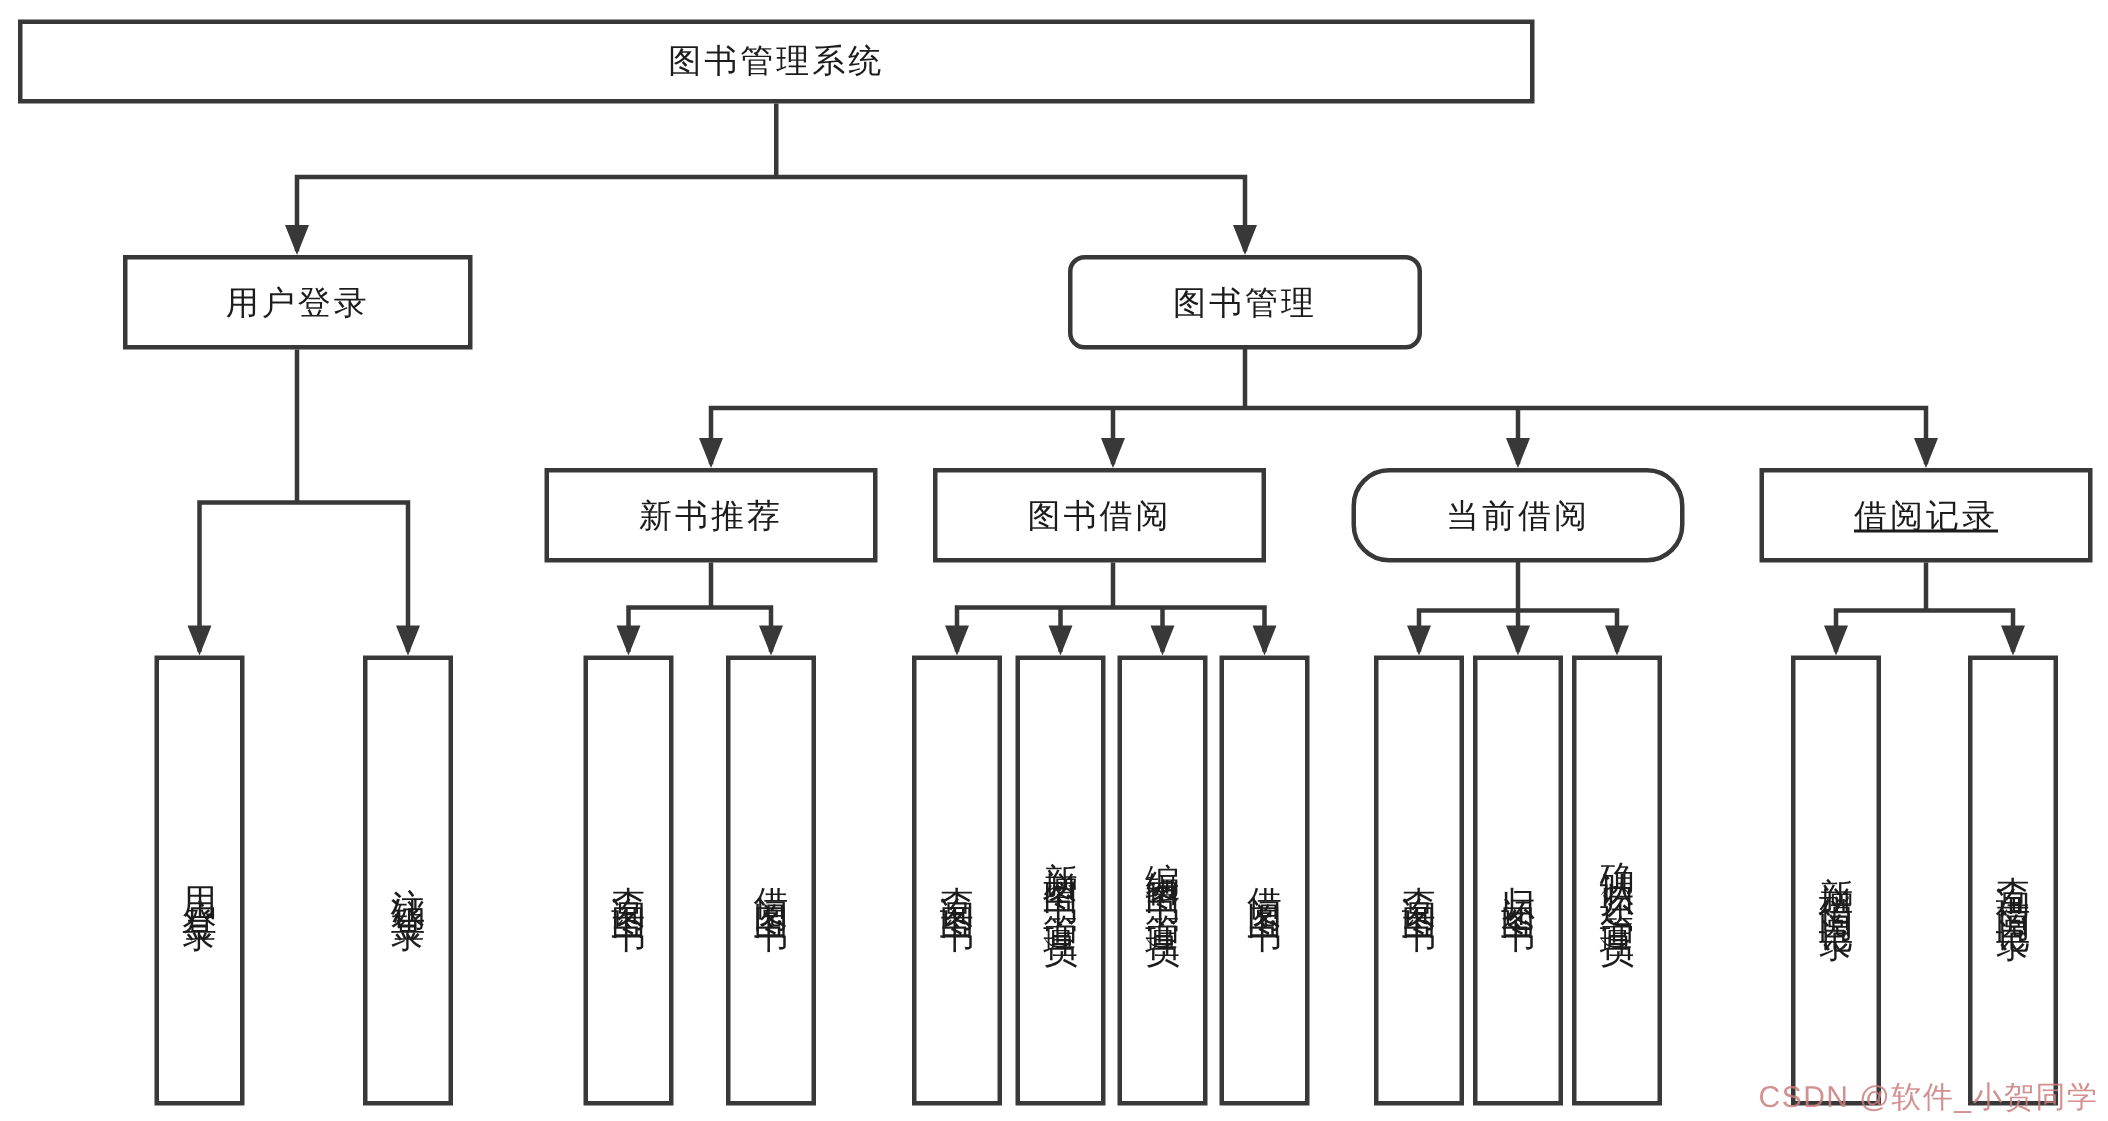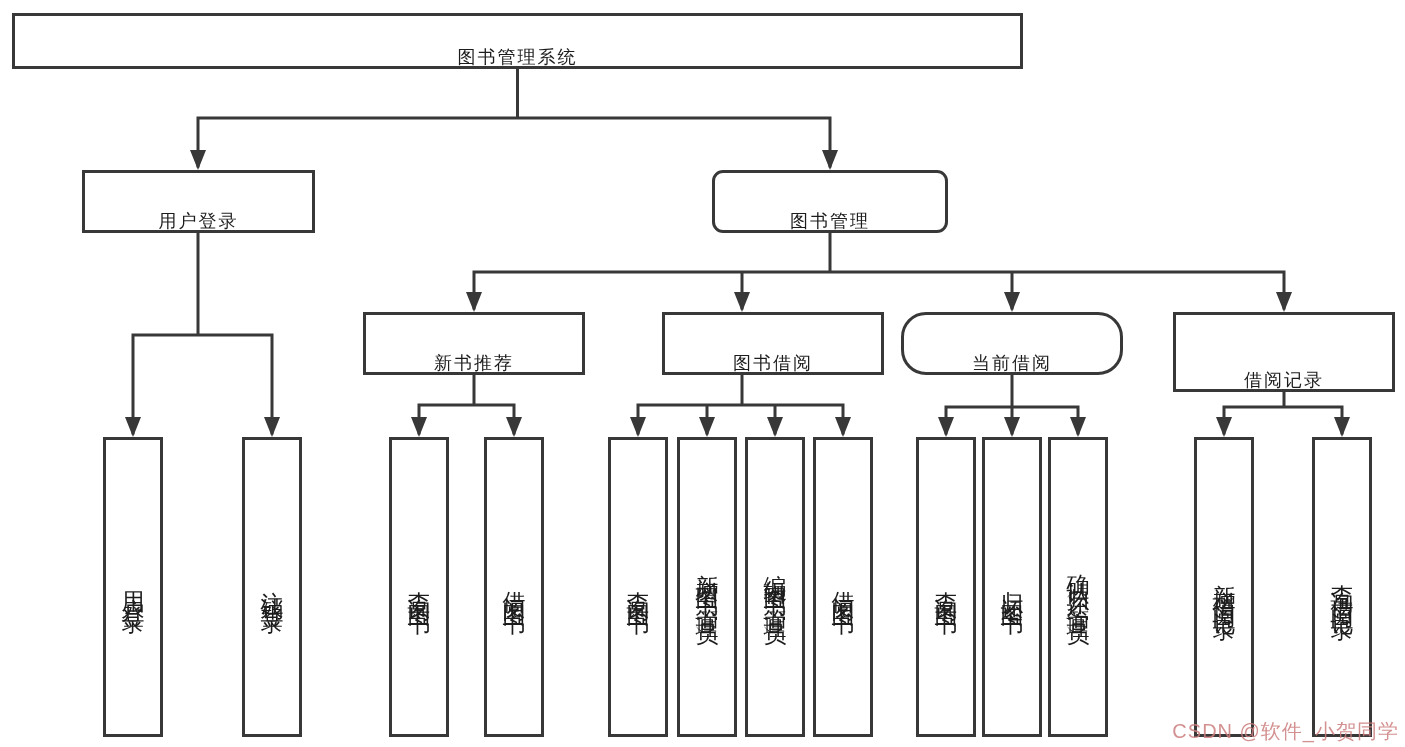--- a/index.html
+++ b/index.html
@@ -24,21 +24,21 @@
     position: absolute;
     background: #ffffff;
     border: 3px solid #383838;
     color: #1c1c1c;
     display: flex;
     align-items: center;
     justify-content: center;
     text-align: center;
   }
 
-  .h { font-size: 18px; letter-spacing: 2px; line-height: 1; align-items: flex-end; }
+  .h { font-size: 22px; letter-spacing: 2px; line-height: 1; }
 
   .v {
     writing-mode: vertical-rl;
     text-orientation: mixed;
     font-size: 23px;
     letter-spacing: 7px;
     line-height: 1;
   }
 
   .watermark {
@@ -81,27 +81,27 @@
   <div class="node h" style="left:82px; top:170px; width:233px; height:63px;">
     <span>用户登录</span>
   </div>
   <div class="node h" style="left:712px; top:170px; width:236px; height:63px;border-radius:11px;">
     <span>图书管理</span>
   </div>
 
   <div class="node h" style="left:363px; top:312px; width:222px; height:63px;">
     <span>新书推荐</span>
   </div>
-  <div class="node h" style="left:662px; top:312px; width:222px; height:63px;">
+  <div class="node h" style="left:622px; top:312px; width:222px; height:63px;">
     <span>图书借阅</span>
   </div>
   <div class="node h" style="left:901px; top:312px; width:222px; height:63px;border-radius:25px;">
     <span>当前借阅</span>
   </div>
-  <div class="node h" style="left:1173px; top:312px; width:222px; height:80px;">
+  <div class="node h" style="left:1173px; top:312px; width:222px; height:63px;text-decoration:underline;">
     <span>借阅记录</span>
   </div>
 
   <div class="node v" style="left:103px; top:437px; width:60px; height:300px;">
     <span>用户登录</span>
   </div>
   <div class="node v" style="left:242px; top:437px; width:60px; height:300px;">
     <span>注销登录</span>
   </div>
 

